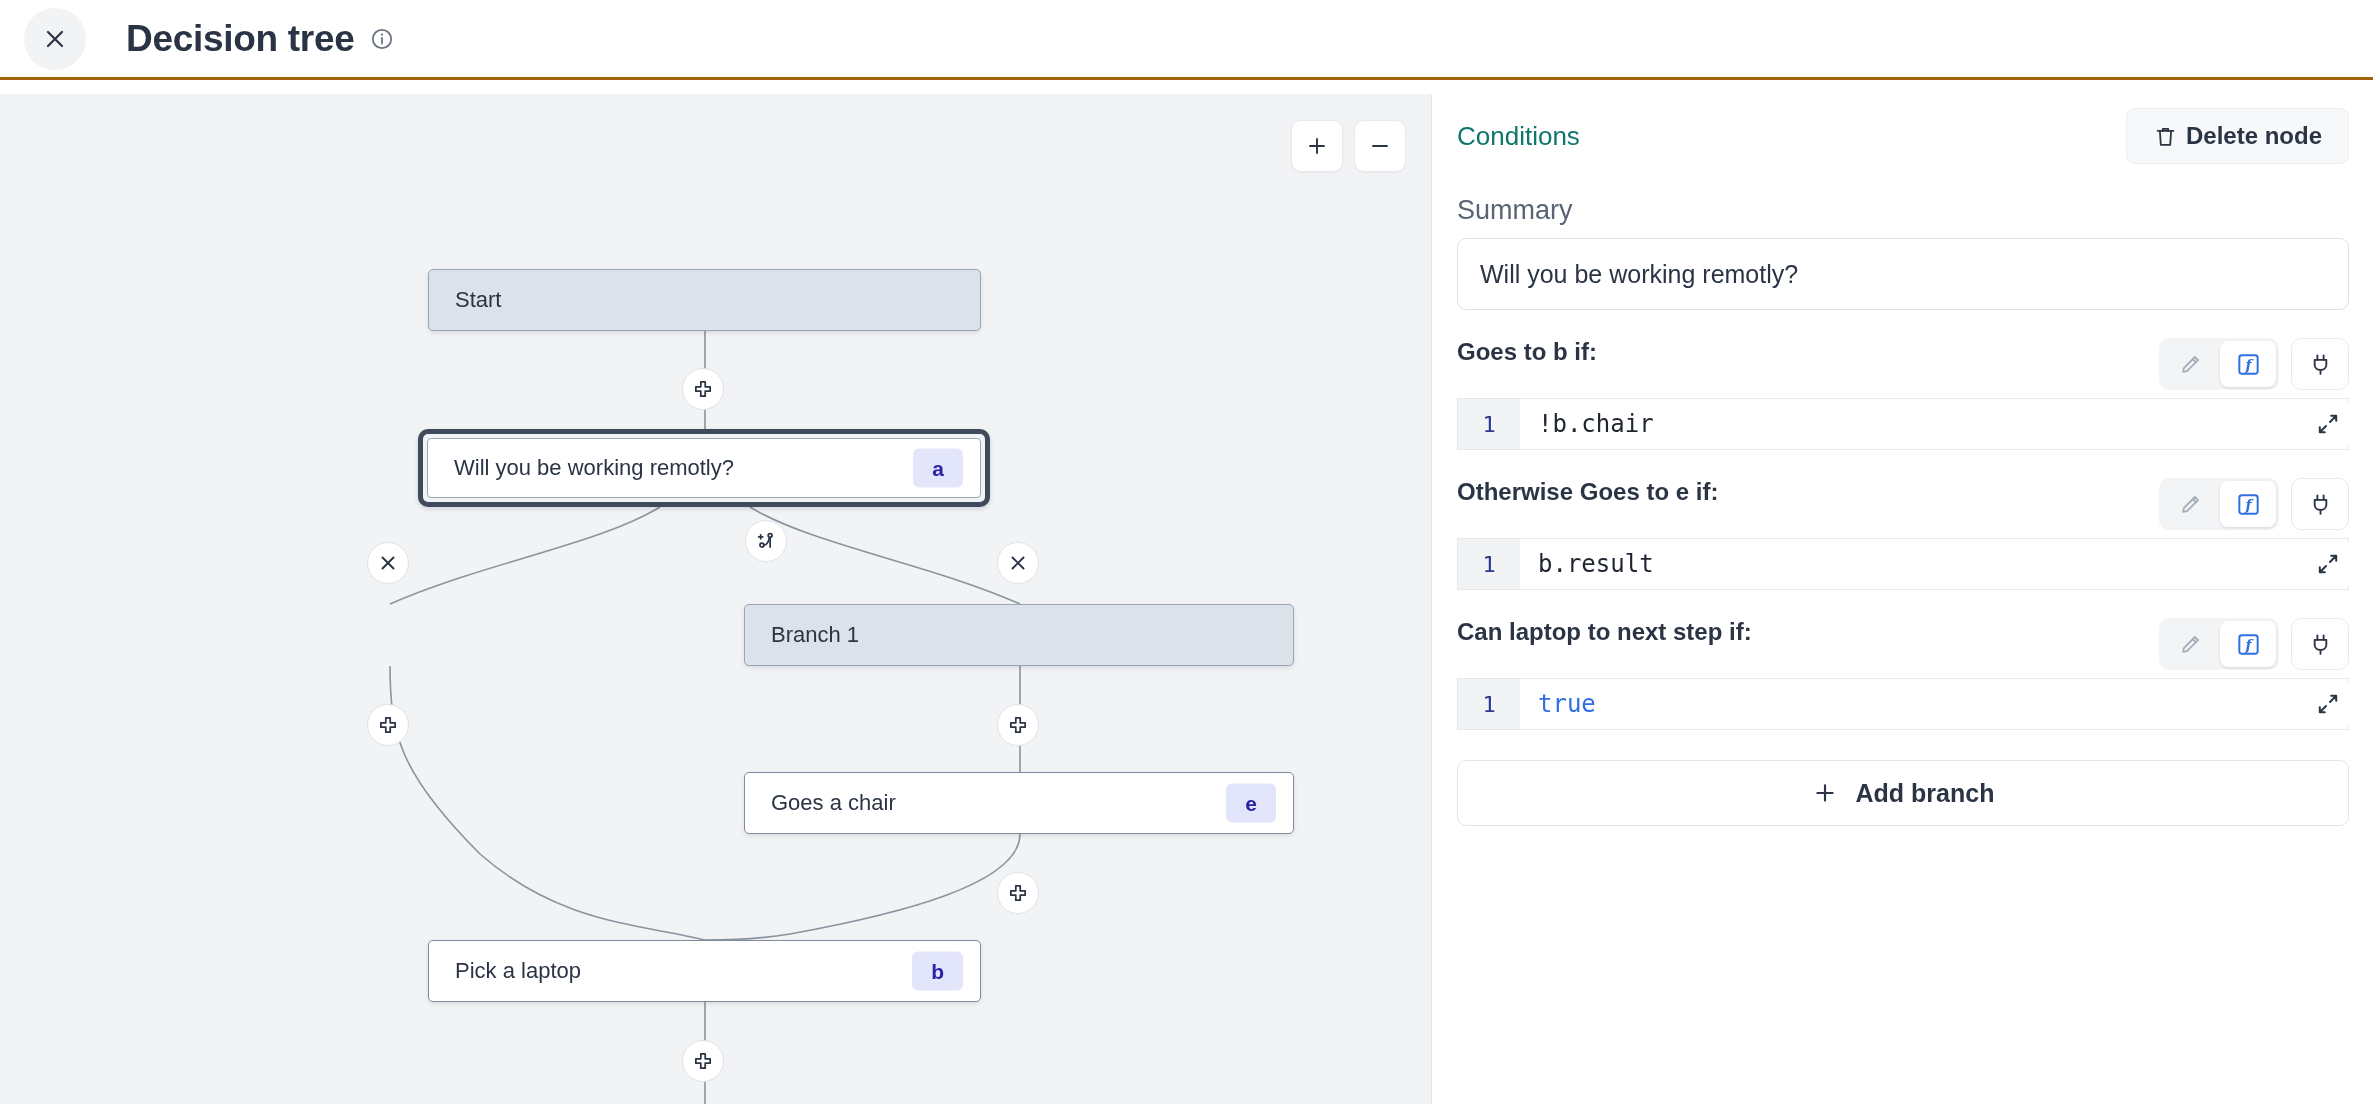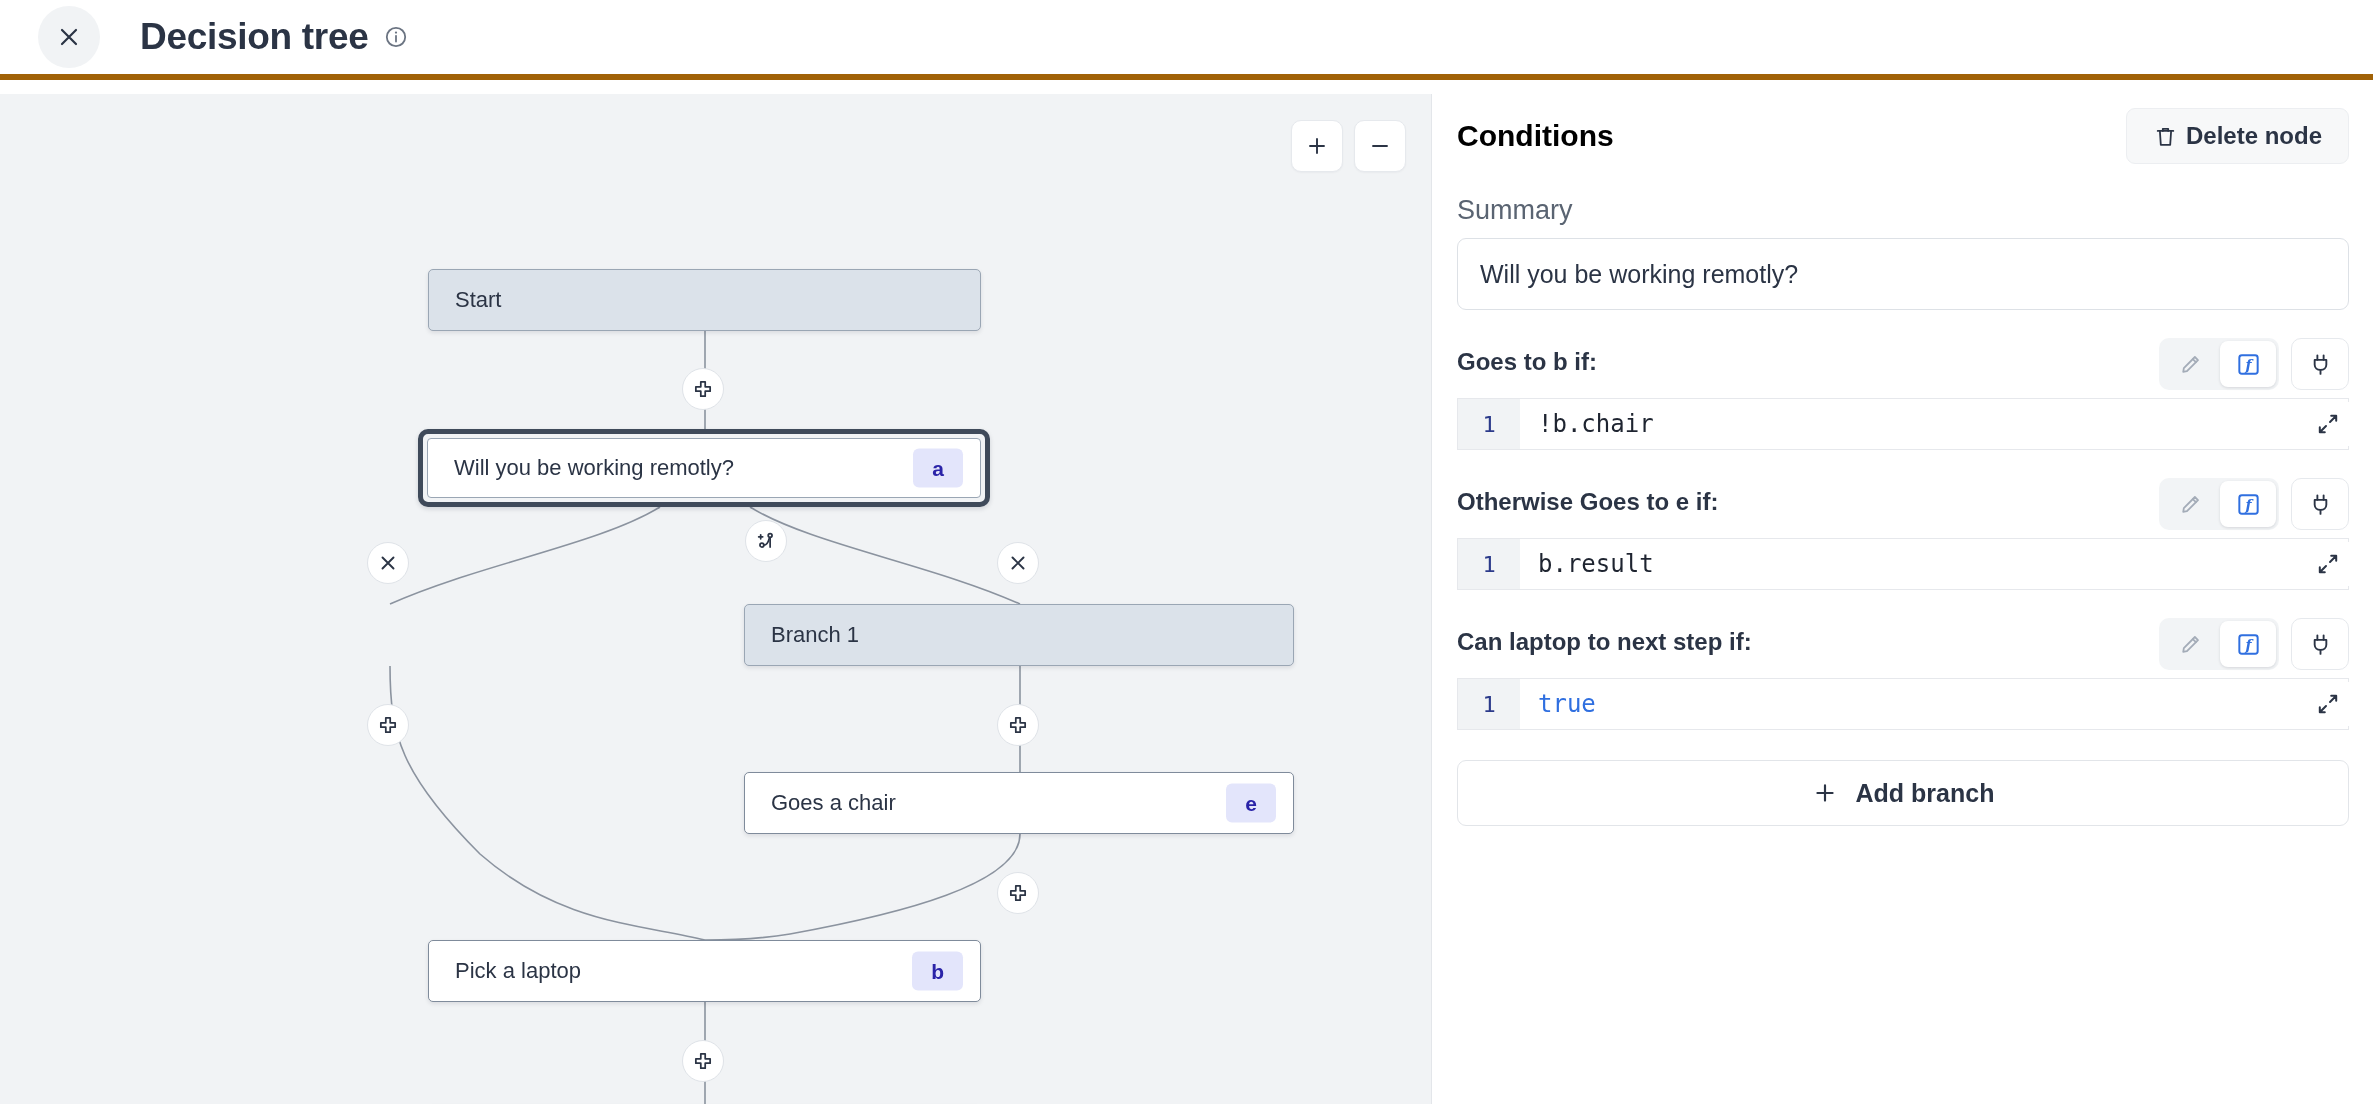--- a/index.html
+++ b/index.html
@@ -13,24 +13,24 @@
     -webkit-font-smoothing: antialiased;
   }
 
   
   .topbar {
     position: absolute;
     top: 0; left: 0;
     width: 2373px;
     height: 80px;
     background: #ffffff;
-    border-bottom: 6px solid #a16207;
-    display: flex;
-    align-items: center;
-    padding-left: 38px;
+    border-bottom: 3px solid #a16207;
+    display: flex;
+    align-items: center;
+    padding-left: 24px;
     z-index: 20;
   }
   .close-btn {
     width: 62px; height: 62px;
     border-radius: 50%;
     background: #f1f3f5;
     display: flex; align-items: center; justify-content: center;
     cursor: pointer;
     flex: none;
   }
@@ -158,23 +158,23 @@
     background: #ffffff;
     padding: 26px 24px 0 24px;
   }
   .panel-head {
     display: flex;
     align-items: center;
     justify-content: space-between;
     height: 58px;
   }
   .panel-title {
-    font-size: 30px;
-    font-weight: bold;
-    color: #000000;
+    font-size: 26px;
+    font-weight: normal;
+    color: #0f766e;
   }
   .delete-node-btn {
     display: flex;
     align-items: center;
     gap: 8px;
     background: #f7f8f9;
     border: 1px solid #eceef1;
     border-radius: 9px;
     padding: 13px 26px;
     cursor: pointer;
@@ -202,21 +202,21 @@
     font-size: 25px;
     color: #2b3445;
     font-family: "Liberation Sans", sans-serif;
     background: #ffffff;
     outline: none;
   }
 
   .cond-block { margin-top: 28px; position: relative; }
   .cond-row {
     display: flex;
-    align-items: center;
+    align-items: flex-start;
     justify-content: space-between;
     height: 52px;
     gap: 34px;
   }
   .cond-label {
     font-size: 24px;
     font-weight: bold;
     color: #2b3445;
     white-space: nowrap;
     padding-bottom: 4px;

